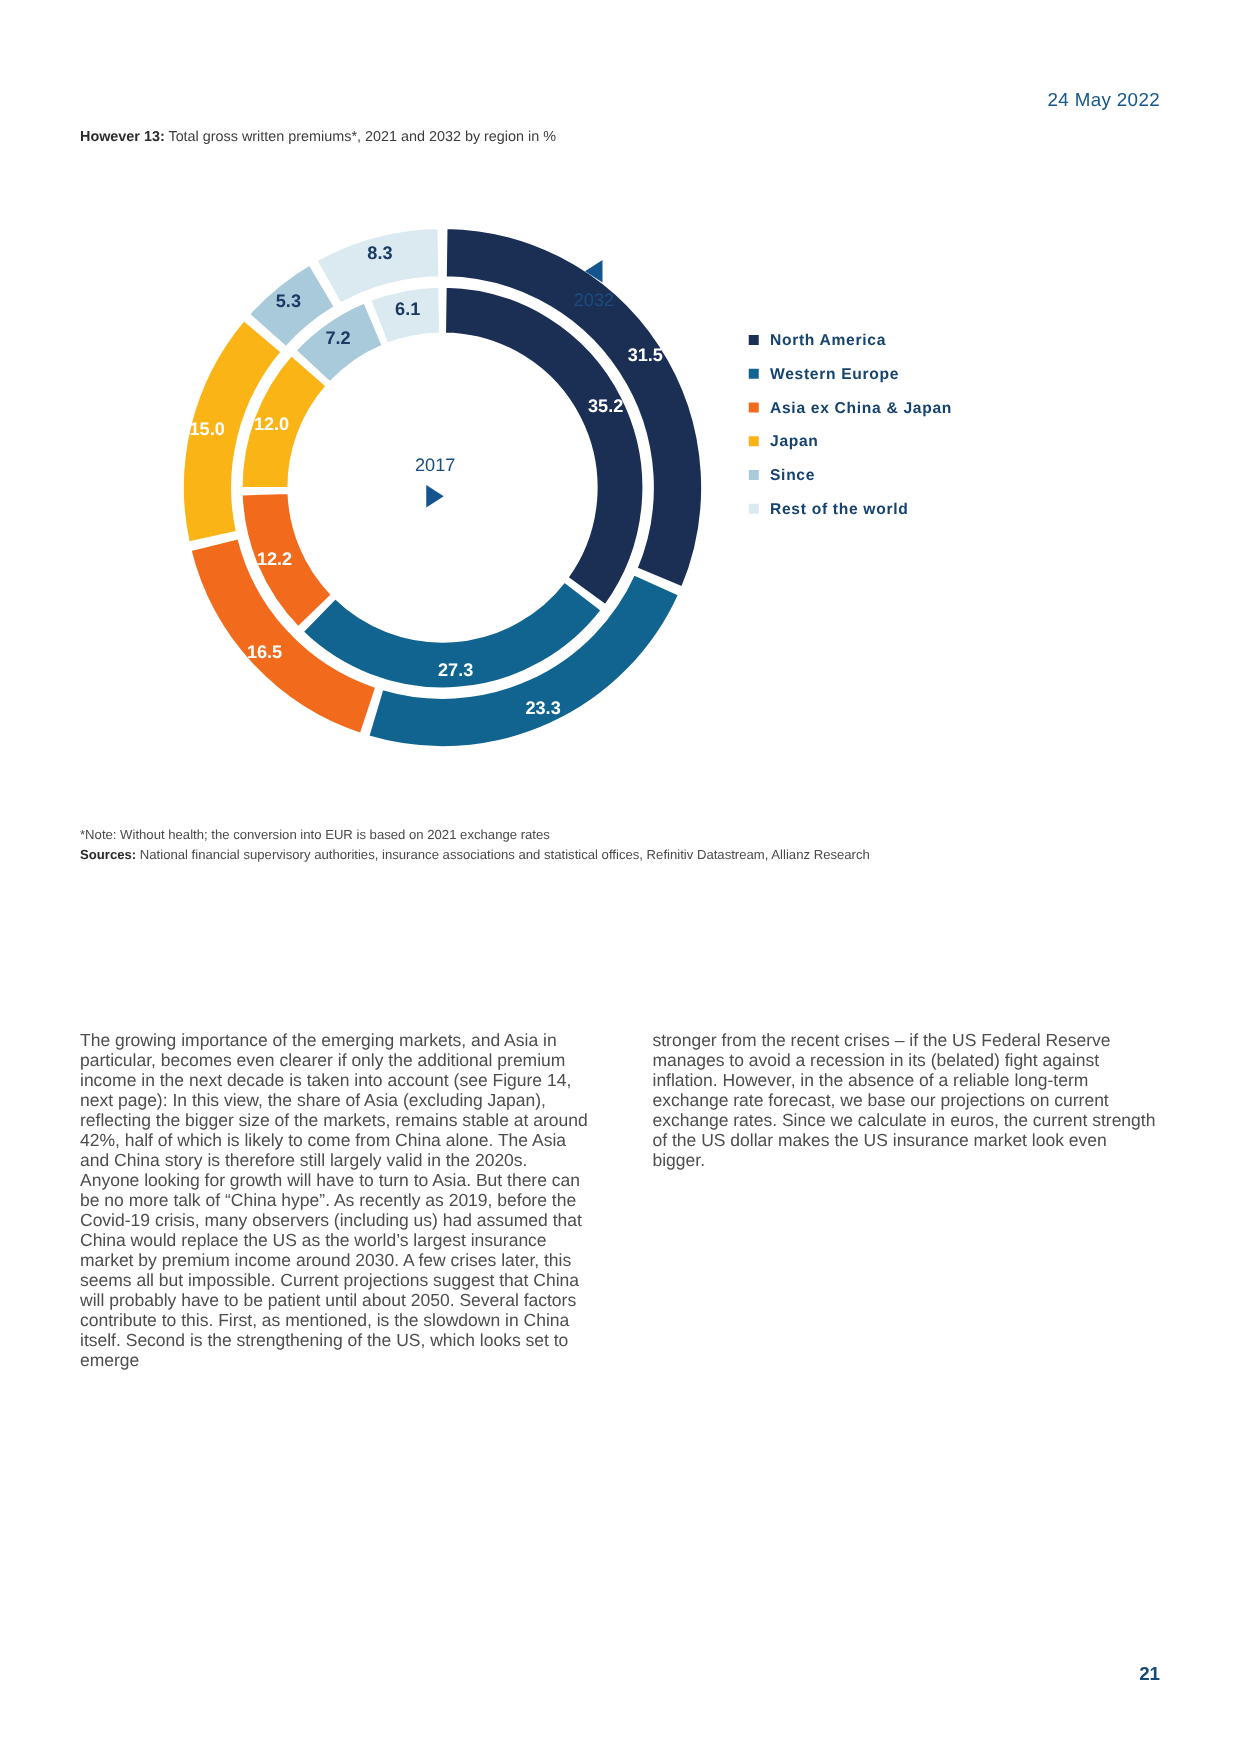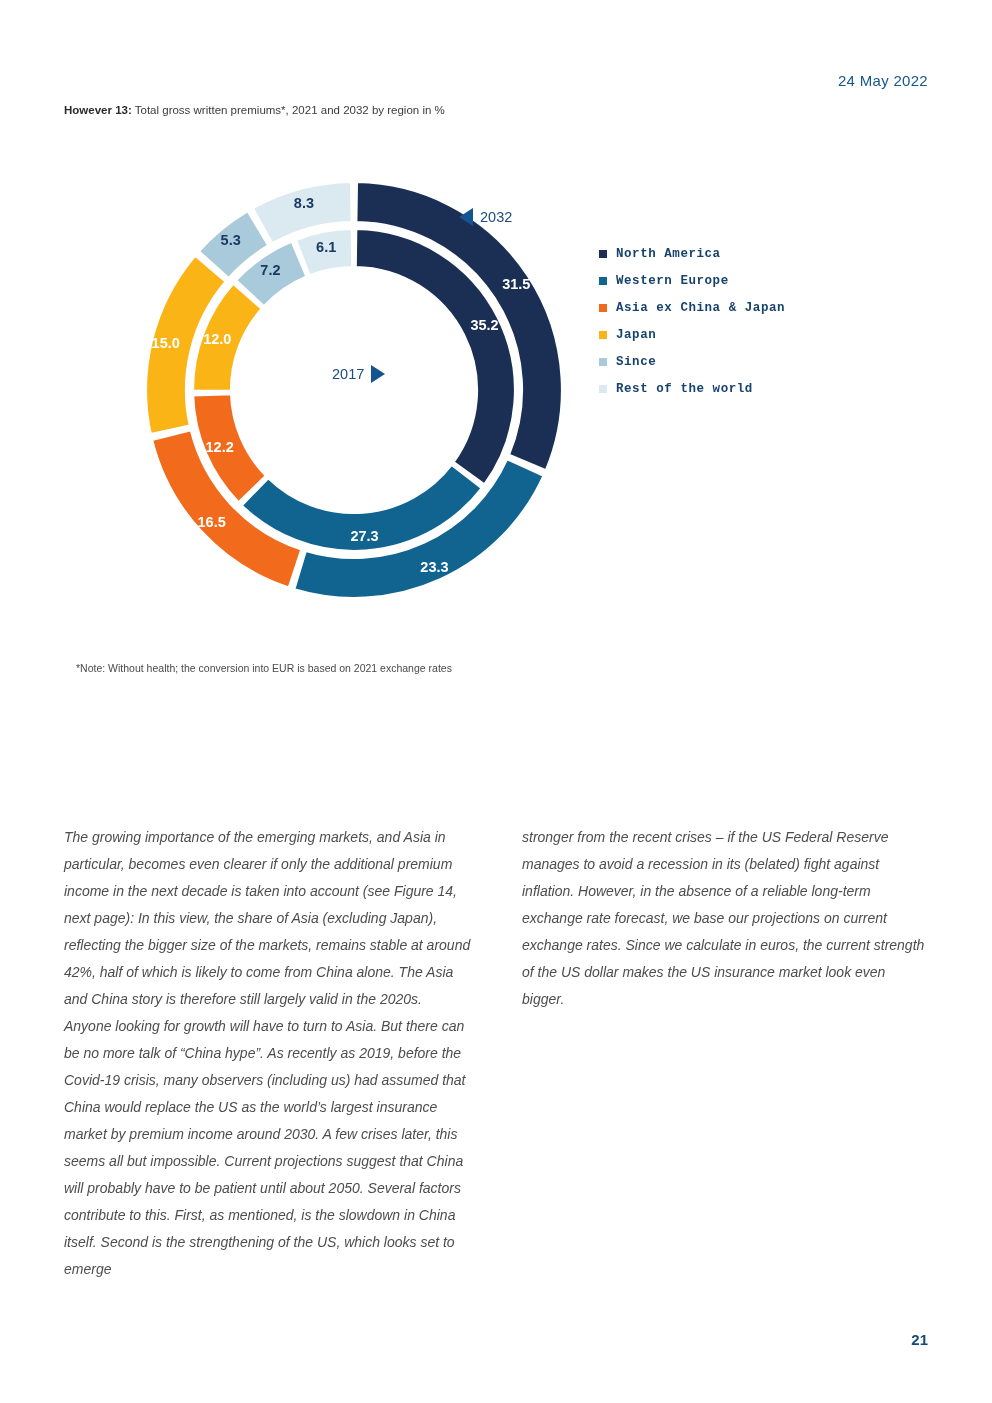--- a/index.html
+++ b/index.html
@@ -76,20 +76,21 @@
 
   
   .year-marker {
     position: absolute;
     display: flex;
     align-items: center;
     gap: 7px;
     font-size: 14.5px;
     color: #1b4d7e;
     font-family: "Liberation Sans", sans-serif;
+    flex-direction: column;
   }
   #marker-2021 {
     left: 188px;
     top: 195px;
   }
   #marker-2032 {
     left: 315px;
     top: 38px;
   }
   .tri-right {
@@ -102,67 +103,65 @@
     width: 0; height: 0;
     border-top: 9px solid transparent;
     border-bottom: 9px solid transparent;
     border-right: 14px solid #15558f;
   }
 
   
   #legend {
     position: absolute;
     left: 535px;
-    top: 90px;
-    font-family: Liberation Mono, monospace;
+    top: 108px;
   }
   .legend-item {
     display: flex;
     align-items: center;
     height: 27px;
     font-size: 12.5px;
     font-weight: bold;
     color: #16426e;
     letter-spacing: 0.55px;
   }
   .legend-swatch {
     width: 8px;
     height: 8px;
     margin-right: 9px;
     flex: none;
   }
 
   
   #notes {
     position: absolute;
-    left: 76px;
+    left: 64px;
     top: 660px;
     width: 840px;
     font-size: 10.5px;
     line-height: 1.55;
     color: #4a4a4a;
   }
   #notes .src-label { font-weight: bold; color: #2b2b2b; }
 
   
   #body-columns {
     position: absolute;
     left: 64px;
     top: 824px;
     width: 866px;
     display: flex;
     gap: 50px;
   }
   .body-col {
     width: 408px;
     font-size: 14px;
-    line-height: 27px;
+    line-height: 16px;
     color: #4d4d4d;
     font-family: "Liberation Sans", sans-serif;
-    font-style: italic;
   }
   .body-col p { margin: 0; }
 
   
   #page-number {
     position: absolute;
     right: 64px;
     bottom: 55px;
     font-size: 15px;
     font-weight: bold;
@@ -252,20 +251,21 @@
         <div class="legend-item">
           <span class="legend-swatch" style="background: rgb(219, 233, 240);"></span>
           <span>Rest of the world</span>
         </div>
       </div>
 
   </div>
 
   <div id="notes">
     <div>*Note: Without health; the conversion into EUR is based on 2021 exchange rates</div>
+    <div><span class="src-label">Sources:</span><span> National financial supervisory authorities, insurance associations and statistical offices, Refinitiv Datastream, Allianz Research</span></div>
   </div>
 
   <div id="body-columns">
     <div class="body-col">
       <p>The growing importance of the emerging markets, and Asia in particular, becomes even clearer if only the additional premium income in the next decade is taken into account (see Figure 14, next page): In this view, the share of Asia (excluding Japan), reflecting the bigger size of the markets, remains stable at around 42%, half of which is likely to come from China alone. The Asia and China story is therefore still largely valid in the 2020s. Anyone looking for growth will have to turn to Asia. But there can be no more talk of “China hype”. As recently as 2019, before the Covid-19 crisis, many observers (including us) had assumed that China would replace the US as the world’s largest insurance market by premium income around 2030. A few crises later, this seems all but impossible. Current projections suggest that China will probably have to be patient until about 2050. Several factors contribute to this. First, as mentioned, is the slowdown in China itself. Second is the strengthening of the US, which looks set to emerge</p>
     </div>
     <div class="body-col">
       <p>stronger from the recent crises – if the US Federal Reserve manages to avoid a recession in its (belated) fight against inflation. However, in the absence of a reliable long-term exchange rate forecast, we base our projections on current exchange rates. Since we calculate in euros, the current strength of the US dollar makes the US insurance market look even bigger.</p>
     </div>
   </div>

